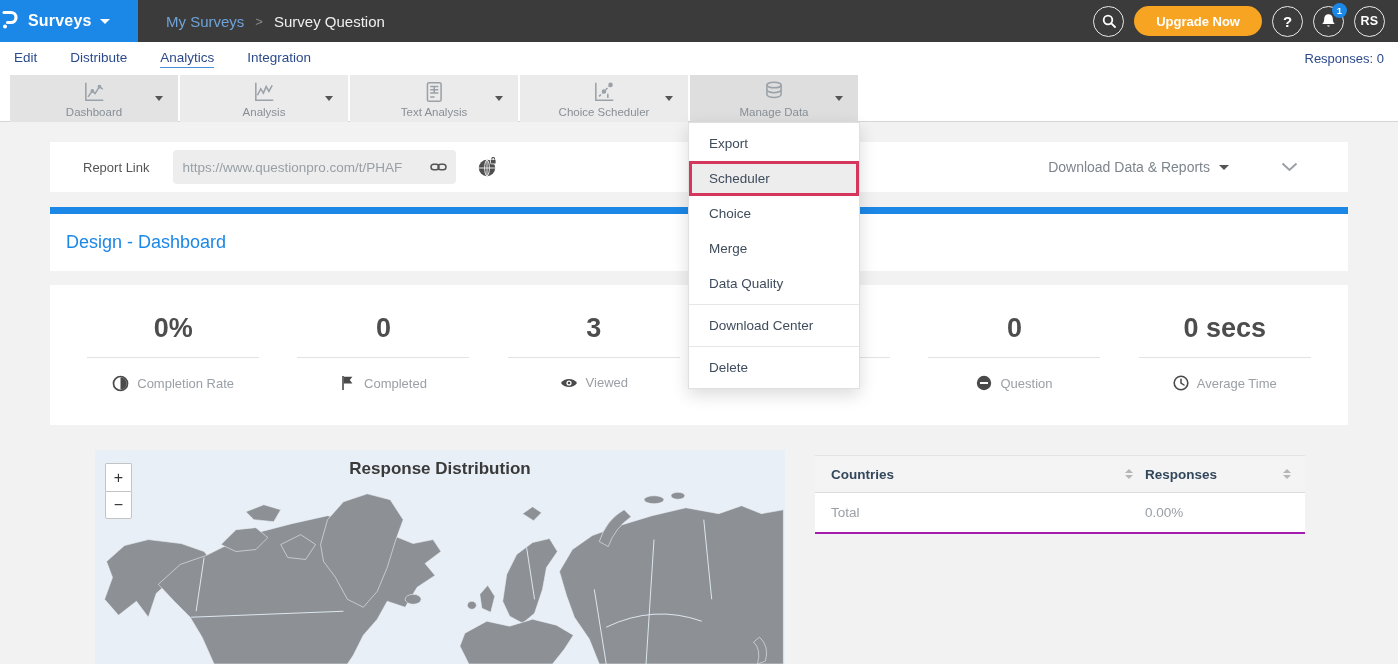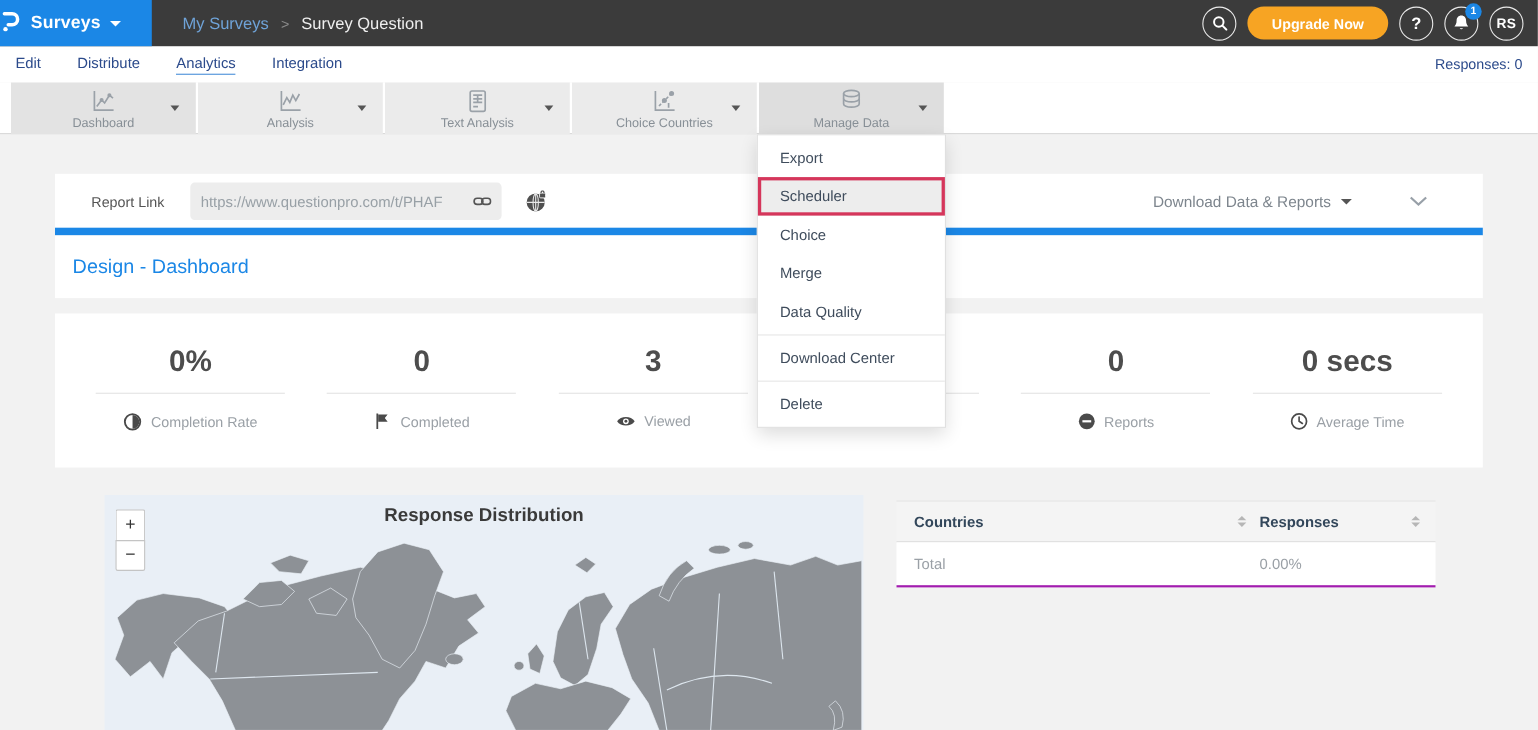--- a/index.html
+++ b/index.html
@@ -56,21 +56,21 @@
   .ticon { stroke:#9aa1a8; fill:none; stroke-width:1.4; }
   
   .menu { position:absolute; top:122px; left:688px; width:172px; background:#fff;
     border:1px solid #e0e0e0; box-shadow:0 6px 16px rgba(0,0,0,.14); z-index:50;
     padding:3px 0; }
   .menu-item { padding:10px 20px; font-size:13.5px; color:#3f4c5c; cursor:pointer; }
   .menu-item.highlighted { border:3px solid #d5365b; background:#ededed; padding:7px 17px; }
   .menu-sep { border-top:1px solid #e6e6e6; margin:3px 0; }
   
   .card { position:absolute; left:50px; width:1298px; background:#fff; }
-  .report-card { top:158px; height:50px; display:flex; align-items:center; padding-left:33px; }
+  .report-card { top:142px; height:50px; display:flex; align-items:center; padding-left:33px; }
   .report-label { font-size:13px; color:#555; }
   .url-box { margin-left:24px; width:283px; height:34px; background:#ededed;
     border-radius:4px; display:flex; align-items:center; padding:0 9px; cursor:text; }
   .url-text { font-size:13.5px; color:#98a0a6; white-space:nowrap; overflow:hidden; flex:1; }
   .globe-wrap { margin-left:21px; cursor:pointer; display:flex; }
   .dl-group { margin-left:auto; display:flex; align-items:center; gap:9px;
     margin-right:52px; cursor:pointer; }
   .dl-label { font-size:14px; color:#7d858d; }
   .dl-caret { border-top-color:#555; }
   .collapse-chevron { margin-right:50px; cursor:pointer; display:flex; }
@@ -192,21 +192,21 @@
     <i class="caret tcaret"></i>
   </div>
   <div class="tab" style="left:520px">
     <svg class="ticon" width="24" height="24" viewBox="0 0 22 22">
       <path d="M3.5 2.5v16h16"></path>
       <path d="M6.5 15l3.5-3.5M12.5 9l3.5-3.5" stroke-dasharray="2.4,1.6"></path>
       <circle cx="11" cy="10.5" r="1.4" fill="#9aa1a8"></circle>
         <circle cx="17" cy="4.5" r="1.4" fill="#9aa1a8"></circle>
       <path d="M14.5 12.5v4"></path>
     </svg>
-    <span class="tlabel">Choice Countries</span>
+    <span class="tlabel">Choice Scheduler</span>
     <i class="caret tcaret"></i>
   </div>
   <div class="tab open" style="left:690px">
     <svg class="ticon" width="24" height="24" viewBox="0 0 22 22">
       <ellipse cx="11" cy="4.6" rx="6.5" ry="2.6"></ellipse>
       <path d="M4.5 4.6v4.4c0 1.4 2.9 2.6 6.5 2.6s6.5-1.2 6.5-2.6V4.6"></path>
       <path d="M4.5 9v4.4c0 1.4 2.9 2.6 6.5 2.6s6.5-1.2 6.5-2.6V9"></path>
       <path d="M4.5 13.4v4c0 1.4 2.9-2.6 6.5-2.6" style="display:none"></path>
     </svg>
     <span class="tlabel">Manage Data</span>
@@ -290,21 +290,21 @@
     </div>
   </div>
   <div class="stat">
     <div class="stat-value">0</div>
     <div class="stat-div"></div>
     <div class="stat-meta">
       <svg class="sicon" width="16" height="16" viewBox="0 0 16 16">
         <circle cx="8" cy="8" r="7.2"></circle>
         <rect x="4" y="7" width="8" height="2" fill="#fff"></rect>
       </svg>
-      <span class="stat-label">Reports</span>
+      <span class="stat-label">Question</span>
     </div>
   </div>
   <div class="stat">
     <div class="stat-value">0 secs</div>
     <div class="stat-div"></div>
     <div class="stat-meta">
       <svg width="16" height="16" viewBox="0 0 16 16">
         <circle cx="8" cy="8" r="6.8" fill="none" stroke="#4a4a4a" stroke-width="1.6"></circle>
         <path d="M8 4.2V8l3 2" fill="none" stroke="#4a4a4a" stroke-width="1.5" stroke-linecap="round"></path>
       </svg>

